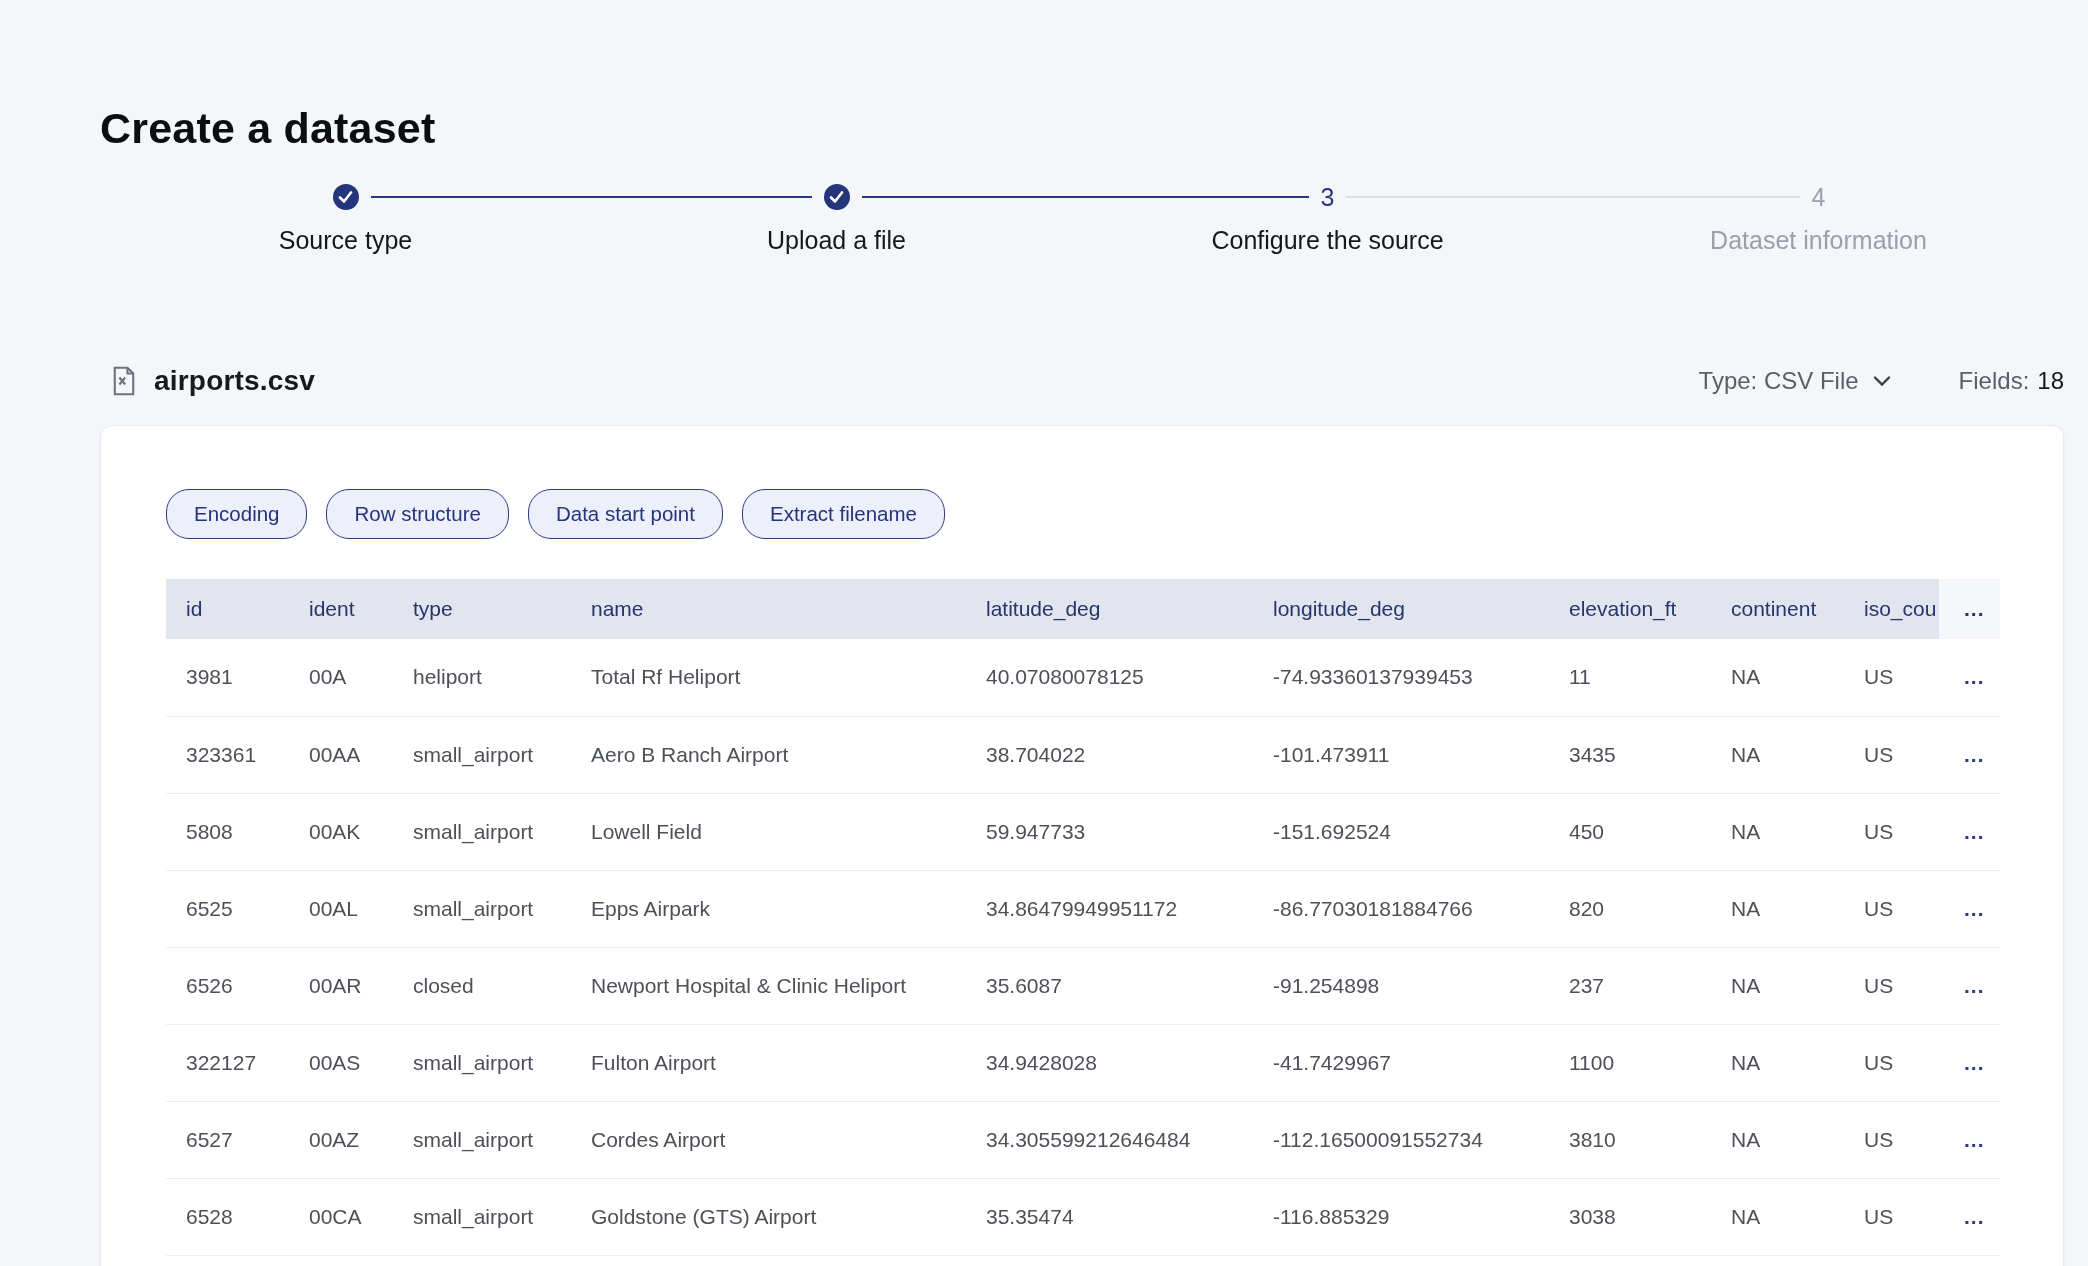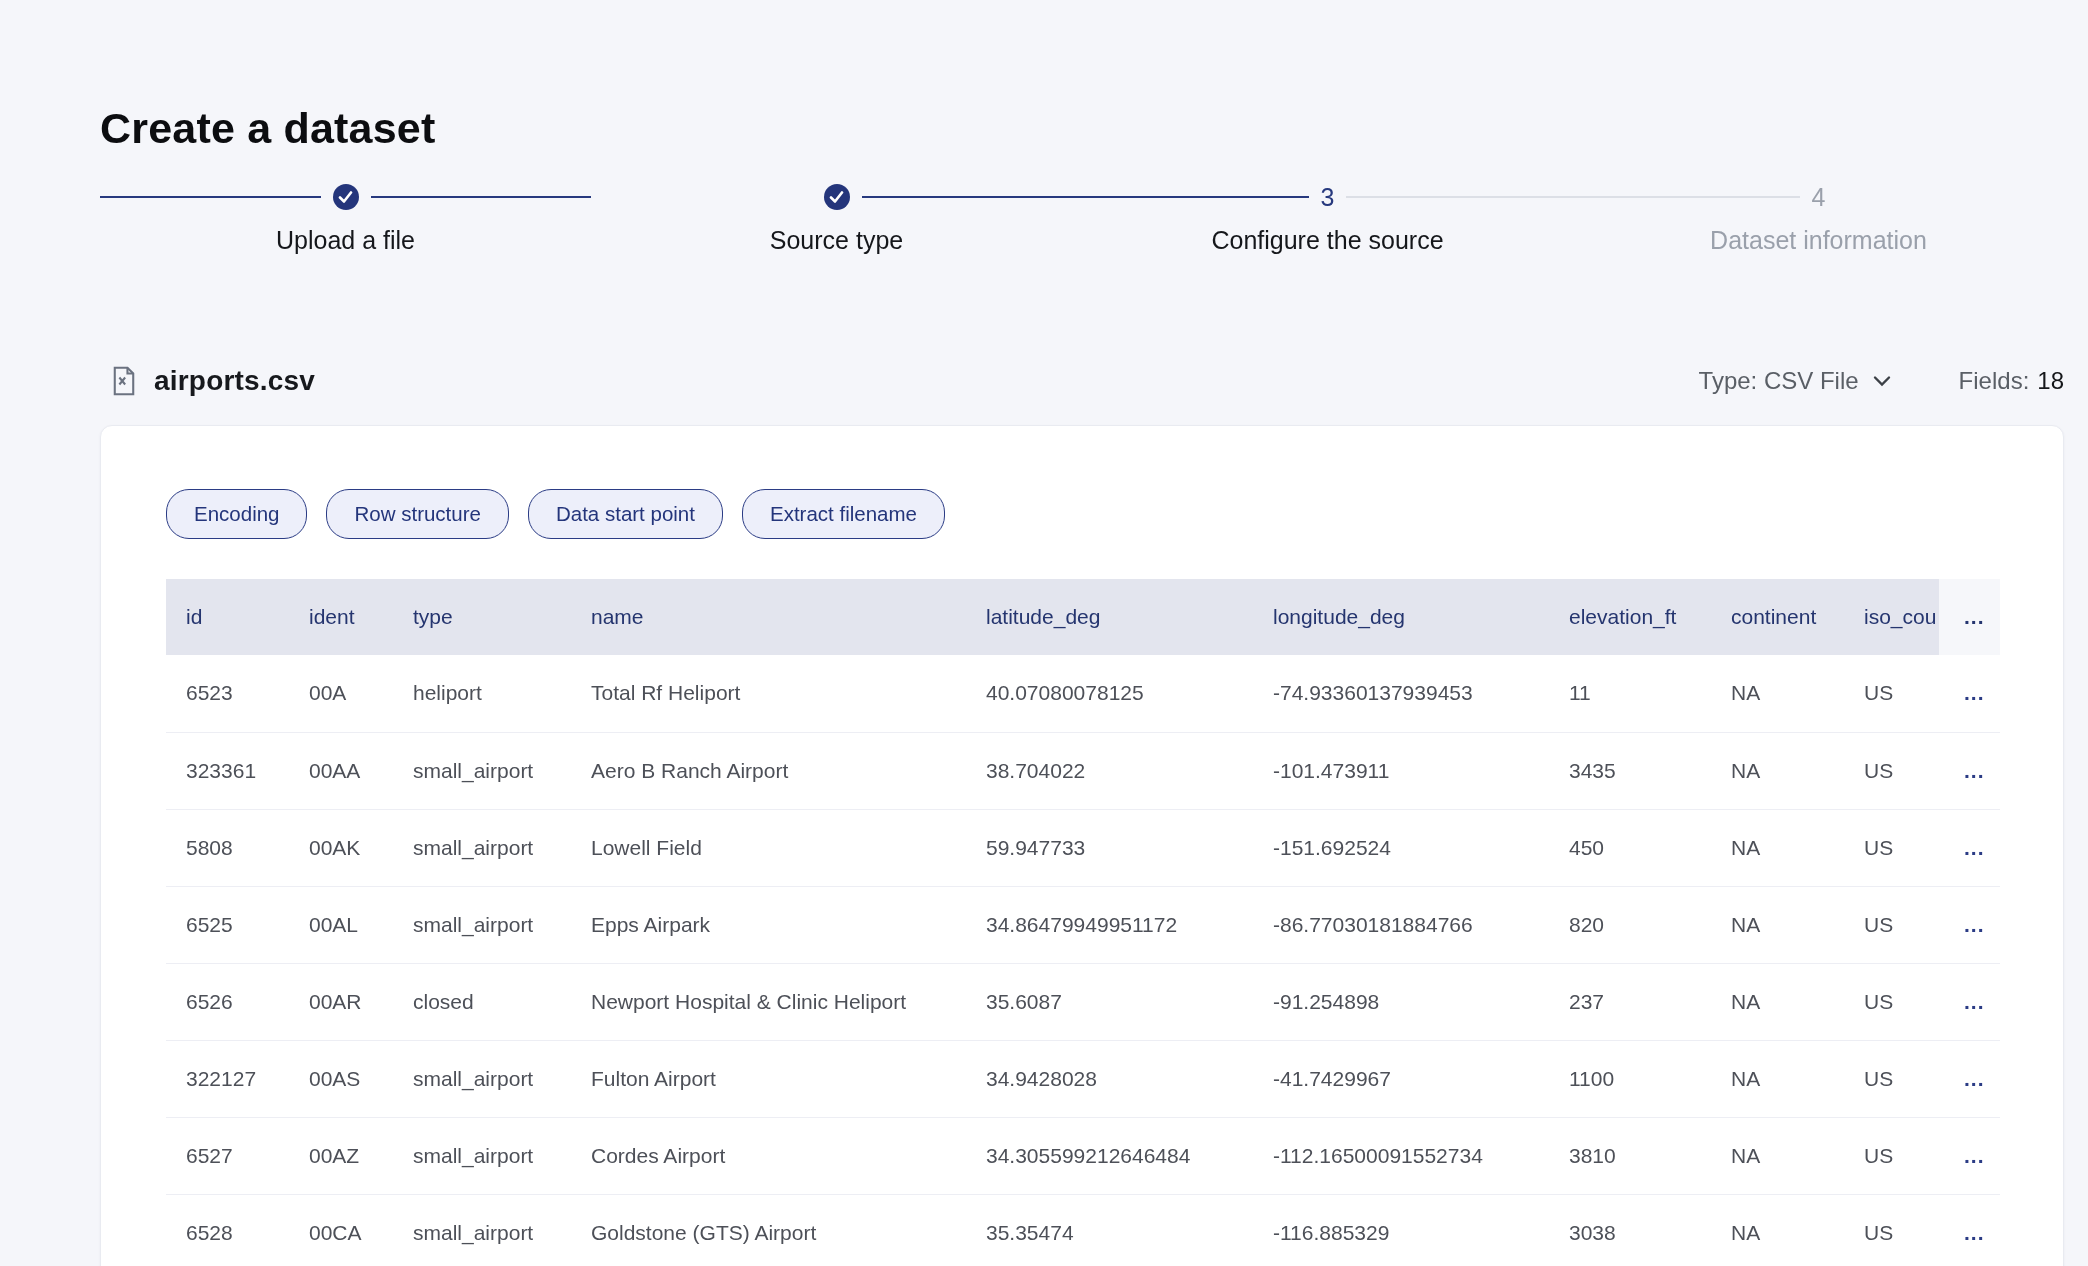--- a/index.html
+++ b/index.html
@@ -63,21 +63,21 @@
   .chip {
     height:50px; padding:0 27px; border-radius:23px;
     background:#edeffa; border:1.5px solid #2b3c85;
     color:#24357b; font-size:20.5px; font-family:"Liberation Sans", sans-serif;
     display:flex; align-items:center; cursor:pointer; white-space:nowrap;
   }
 
   
   .preview-table { margin-top:40px; border-collapse:collapse; table-layout:fixed; width:1834px; }
   .preview-table th {
-    height:76px; background:#e3e5ee; text-align:left;
+    height:60px; background:#e3e5ee; text-align:left;
     font-weight:400; font-size:21px; color:#25356f;
     padding:0 0 0 20px; overflow:hidden; white-space:nowrap;
   }
   .preview-table th.more-col { background:#f6f7fa; color:#25356f; padding-left:25px; font-weight:700; letter-spacing:1px; }
   .preview-table td {
     height:77px; font-size:21px; color:#4d5058;
     padding:0 0 0 20px; overflow:hidden; white-space:nowrap; background:#fff;
   }
   .preview-table tbody tr { border-top:1px solid #edeef4; }
   .preview-table tbody tr:first-child { border-top:none; }
@@ -88,47 +88,47 @@
   .file-icon svg { display:block; }
 </style>
 </head>
 <body>
 
 <div class="content">
 
   <h1 class="page-title">Create a dataset</h1>
 
   <div class="stepper">
+      <div class="step">
+        <div class="step-track">
+          <span class="step-line "></span>
+          <span class="step-marker">
+            <span class="step-circle">
+              <svg width="15" height="13" viewBox="0 0 15 13">
+                <path d="M2 6.5l4 4 7-9" stroke="#ffffff" stroke-width="2.6" fill="none" stroke-linecap="round" stroke-linejoin="round"></path>
+              </svg>
+            </span>
+          </span>
+          <span class="step-line navy"></span>
+        </div>
+        <div class="step-label">Source type</div>
+      </div>
       <div class="step">
         <div class="step-track">
           <span class="step-line navy"></span>
           <span class="step-marker">
             <span class="step-circle">
               <svg width="15" height="13" viewBox="0 0 15 13">
                 <path d="M2 6.5l4 4 7-9" stroke="#ffffff" stroke-width="2.6" fill="none" stroke-linecap="round" stroke-linejoin="round"></path>
               </svg>
             </span>
           </span>
           <span class="step-line navy"></span>
         </div>
         <div class="step-label">Upload a file</div>
-      </div>
-      <div class="step">
-        <div class="step-track">
-          <span class="step-line "></span>
-          <span class="step-marker">
-            <span class="step-circle">
-              <svg width="15" height="13" viewBox="0 0 15 13">
-                <path d="M2 6.5l4 4 7-9" stroke="#ffffff" stroke-width="2.6" fill="none" stroke-linecap="round" stroke-linejoin="round"></path>
-              </svg>
-            </span>
-          </span>
-          <span class="step-line navy"></span>
-        </div>
-        <div class="step-label">Source type</div>
       </div>
       <div class="step">
         <div class="step-track">
           <span class="step-line navy"></span>
           <span class="step-marker">
             <span class="step-number current">3</span>
           </span>
           <span class="step-line gray"></span>
         </div>
         <div class="step-label">Configure the source</div>
@@ -200,21 +200,21 @@
             <th>latitude_deg</th>
             <th>longitude_deg</th>
             <th>elevation_ft</th>
             <th>continent</th>
             <th>iso_cou</th>
             <th class="more-col">...</th>
           </tr>
         </thead>
       <tbody>
           <tr>
-            <td>6523</td>
+            <td>3981</td>
             <td>00A</td>
             <td>heliport</td>
             <td>Total Rf Heliport</td>
             <td>40.07080078125</td>
             <td>-74.93360137939453</td>
             <td>11</td>
             <td>NA</td>
             <td>US</td>
             <td class="more-cell">...</td>
           </tr>

